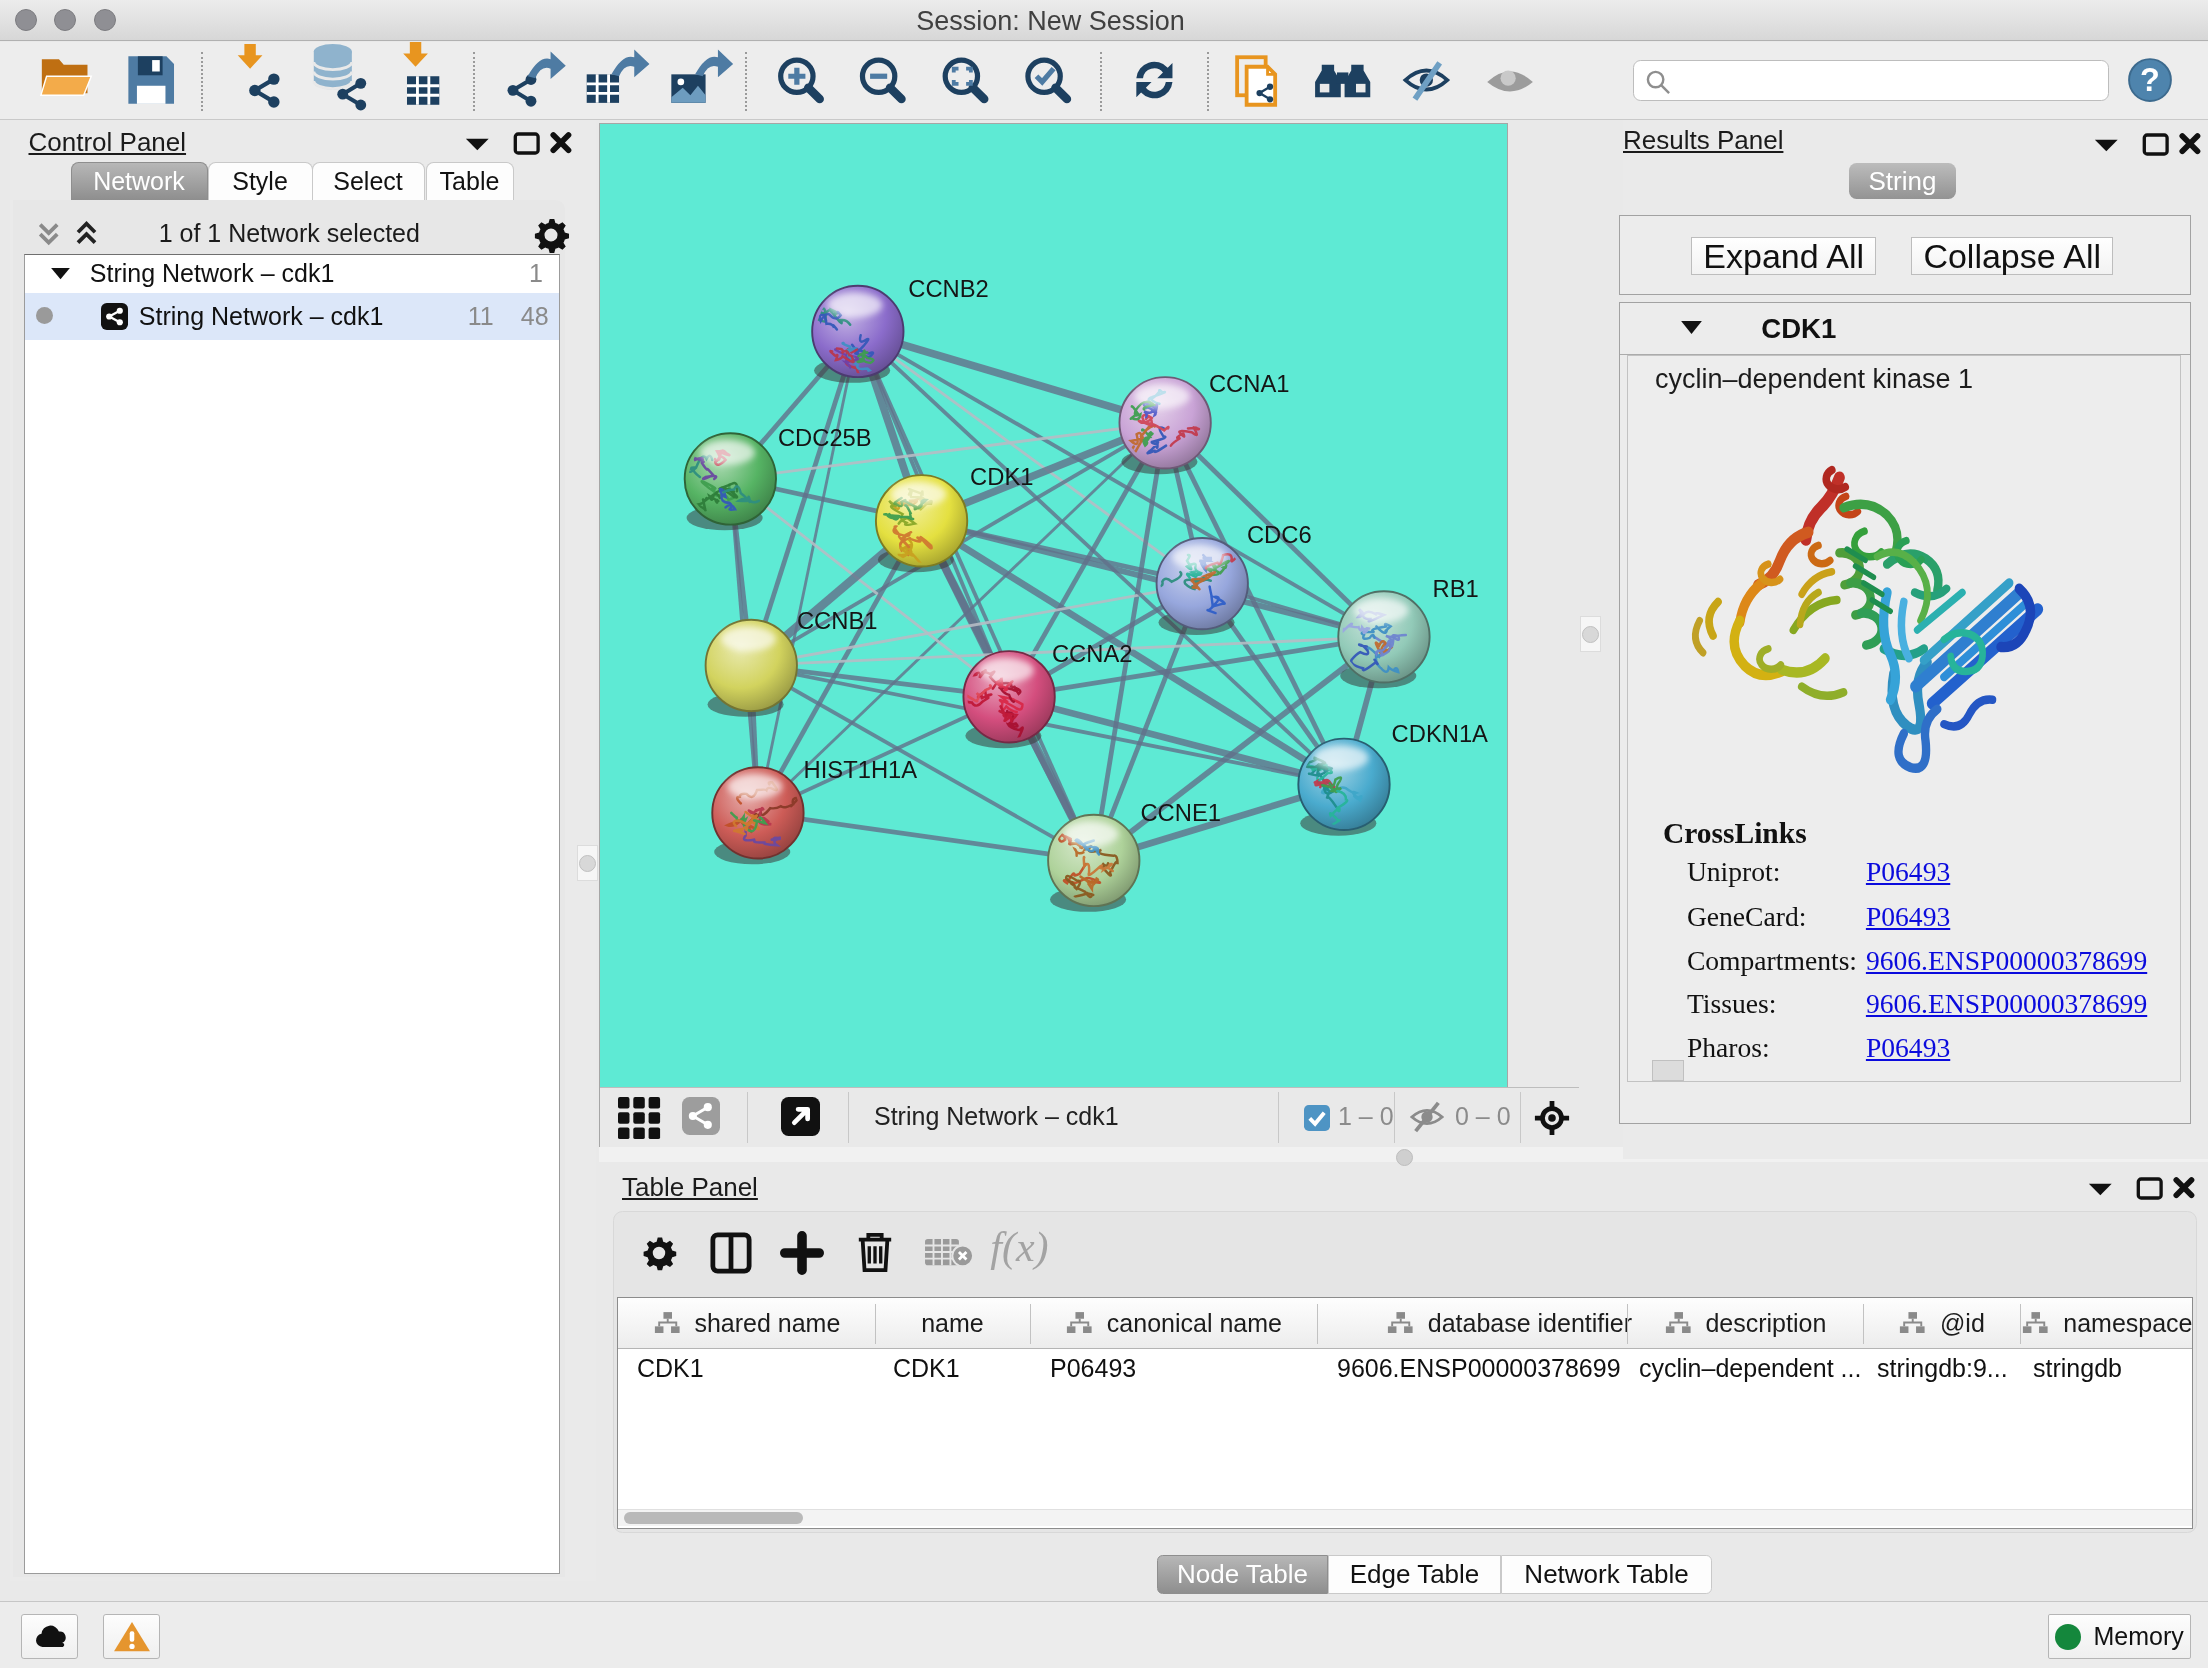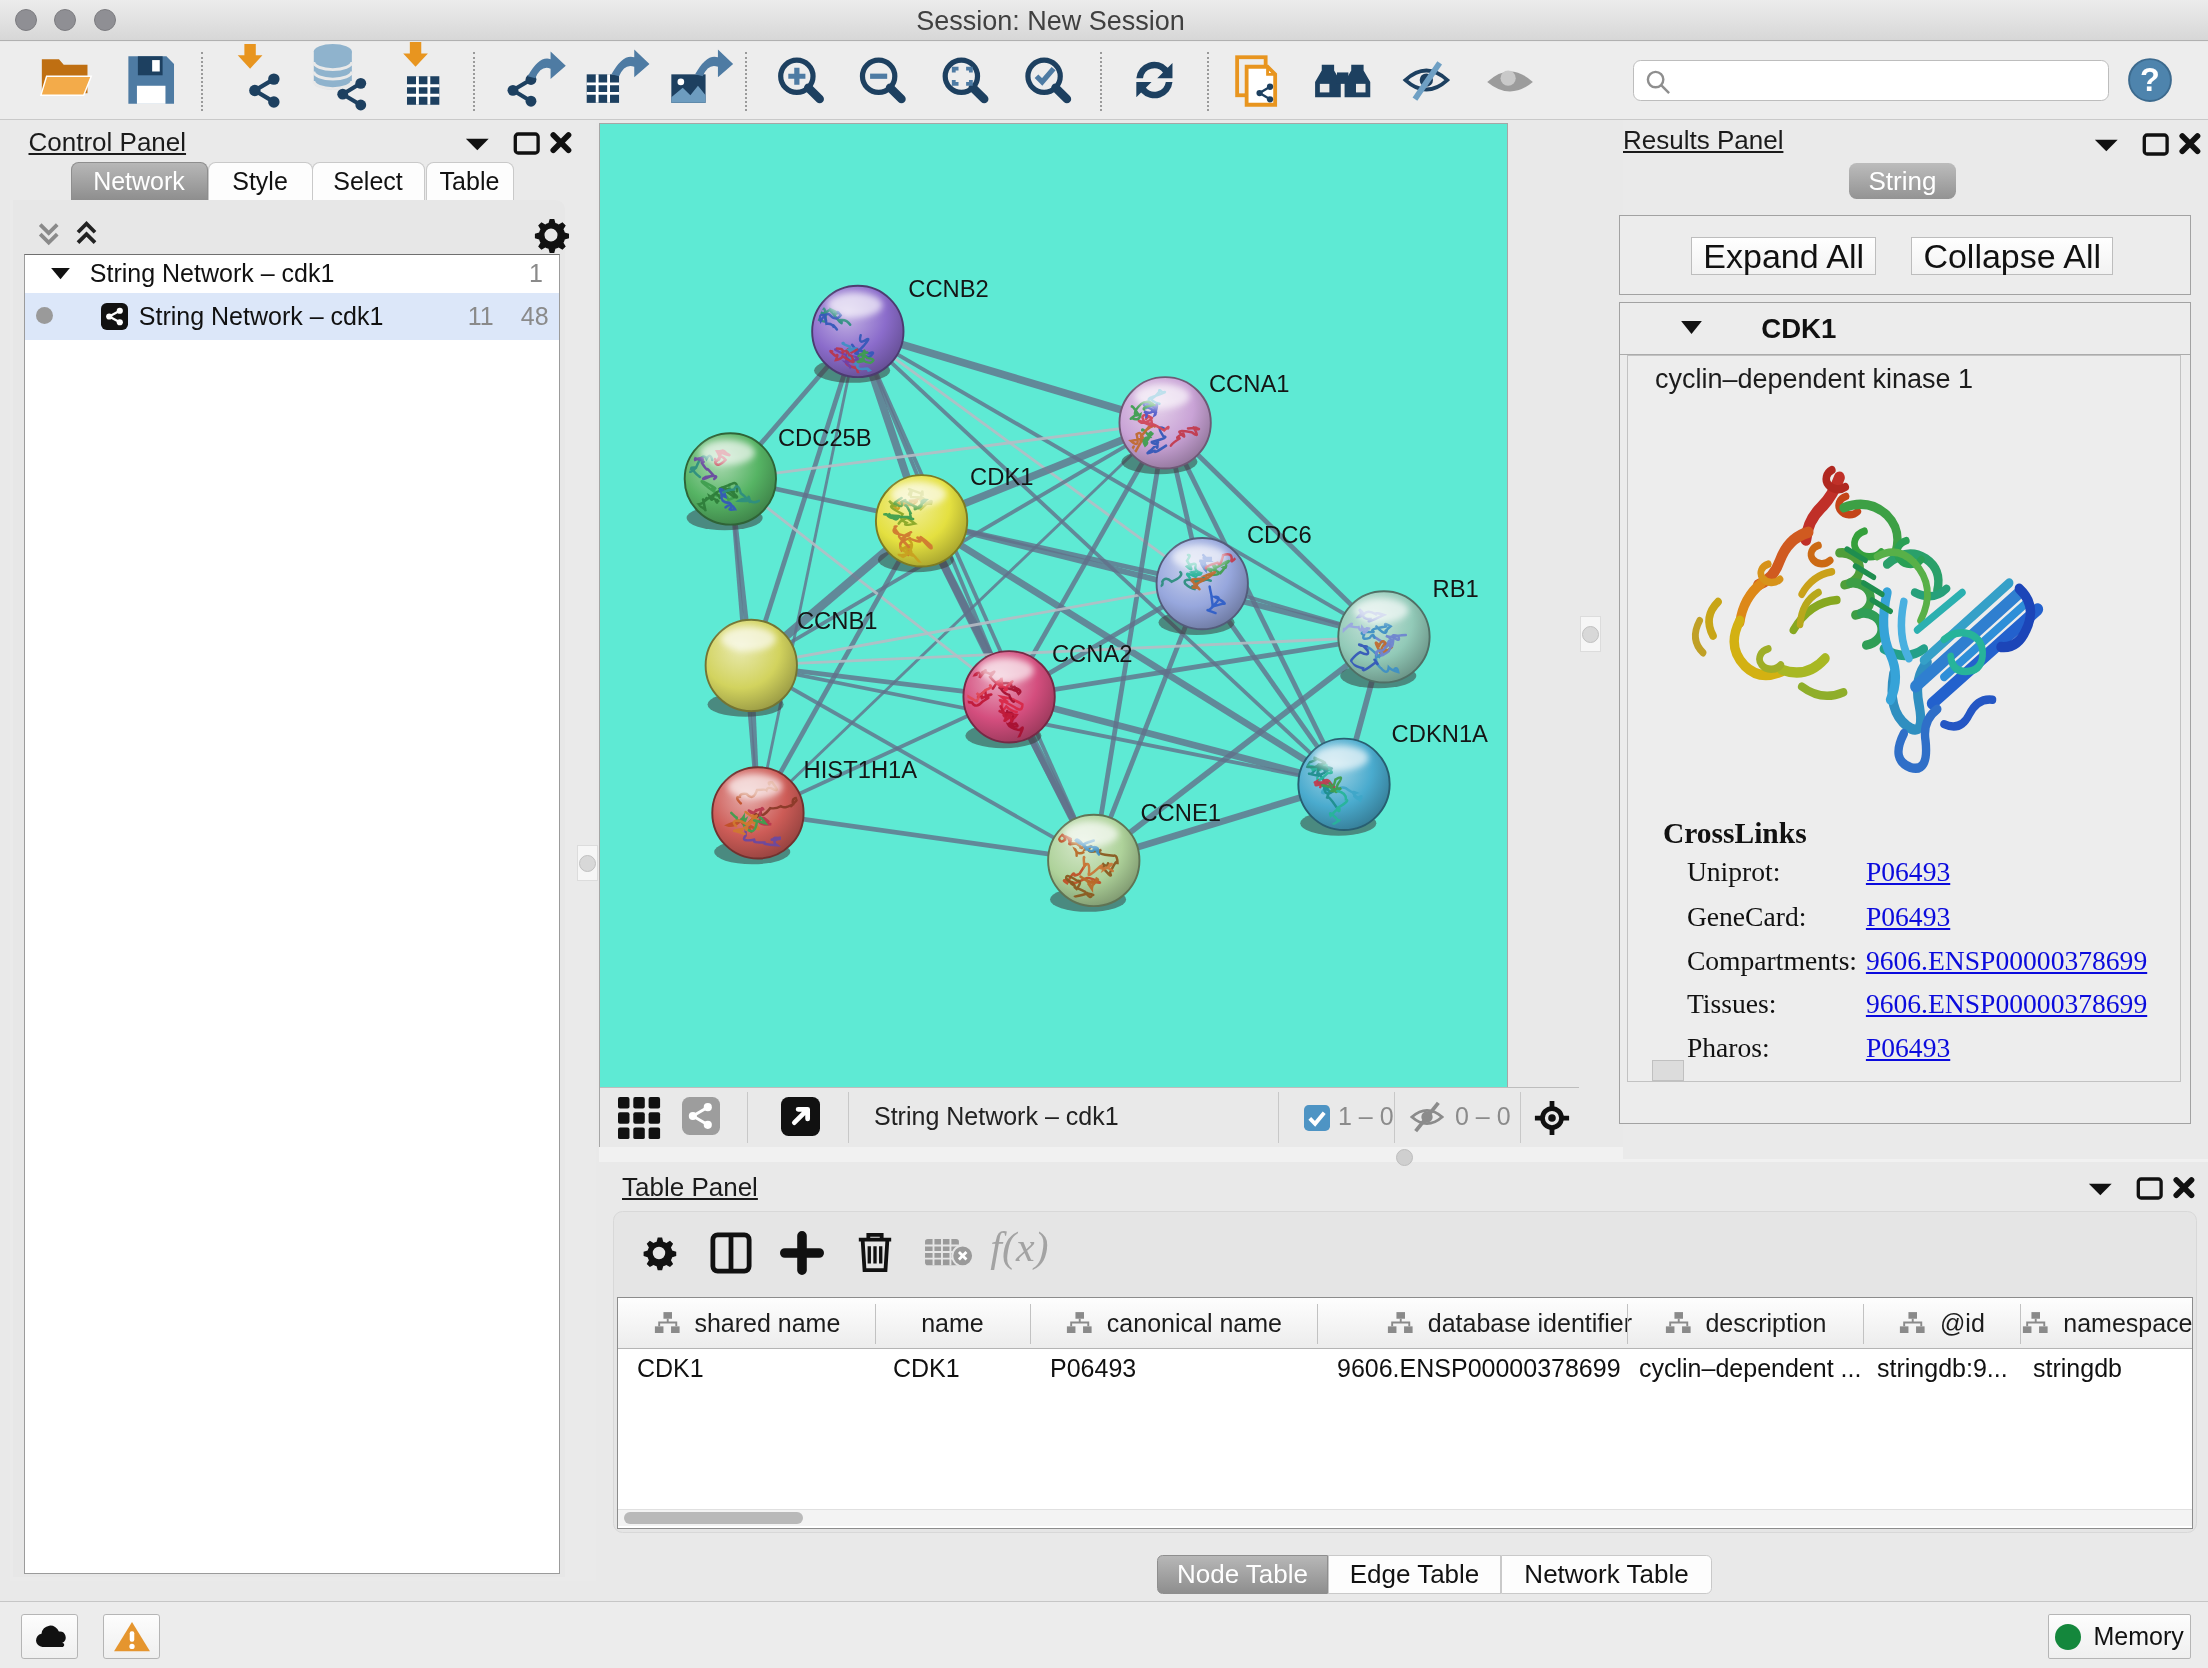--- a/index.html
+++ b/index.html
@@ -237,20 +237,21 @@
   </svg>
   <div class="tab tabsel" style="left:61px;width:137px;">Network</div>
   <div class="tab" style="left:198px;width:105px;">Style</div>
   <div class="tab" style="left:302px;width:113px;">Select</div>
   <div class="tab" style="left:416px;width:88px;">Table</div>
   <div id="cp-inner">
     <svg style="position:absolute;left:23px;top:19px;" width="67" height="34" viewBox="0 0 70 36">
       <path d="M4 6 L13 15 L22 6 M4 16 L13 25 L22 16" stroke="#8a8a8a" stroke-width="4" fill="none"></path>
       <path d="M44 14 L53 5 L62 14 M44 25 L53 16 L62 25" stroke="#222" stroke-width="4" fill="none"></path>
     </svg>
+    <div style="position:absolute;left:0;top:19px;width:552px;text-align:center;font-size:25px;color:#1b1b1b;">1 of 1 Network selected</div>
     <svg style="position:absolute;left:515px;top:12.4px;" width="46" height="46" viewBox="0 0 24 24">
       <path fill="#111" d="M12 8.6a3.4 3.4 0 1 0 0 6.8 3.4 3.4 0 0 0 0-6.8zm9.4 5.1l-2.2.6a7.3 7.3 0 0 1-.7 1.7l1.2 2-1.7 1.7-2-1.2a7.3 7.3 0 0 1-1.7.7l-.6 2.2h-2.4l-.6-2.2a7.3 7.3 0 0 1-1.7-.7l-2 1.2-1.7-1.7 1.2-2a7.3 7.3 0 0 1-.7-1.7l-2.2-.6v-2.4l2.2-.6a7.3 7.3 0 0 1 .7-1.7l-1.2-2 1.7-1.7 2 1.2a7.3 7.3 0 0 1 1.7-.7l.6-2.2h2.4l.6 2.2a7.3 7.3 0 0 1 1.7.7l2-1.2 1.7 1.7-1.2 2a7.3 7.3 0 0 1 .7 1.7l2.2.6z"></path>
     </svg>
   </div>
   <div id="cp-list">
     <div style="position:absolute;left:0;top:0;width:100%;height:38px;">
       <svg style="position:absolute;left:25px;top:10.5px;" width="21" height="15" viewBox="0 0 22 16">
           <path d="M1 2 L21 2 L11 14 Z" fill="#111"></path>
         </svg>
       <div style="position:absolute;left:65px;top:3.8px;font-size:25px;color:#111;">String Network – cdk1</div>

